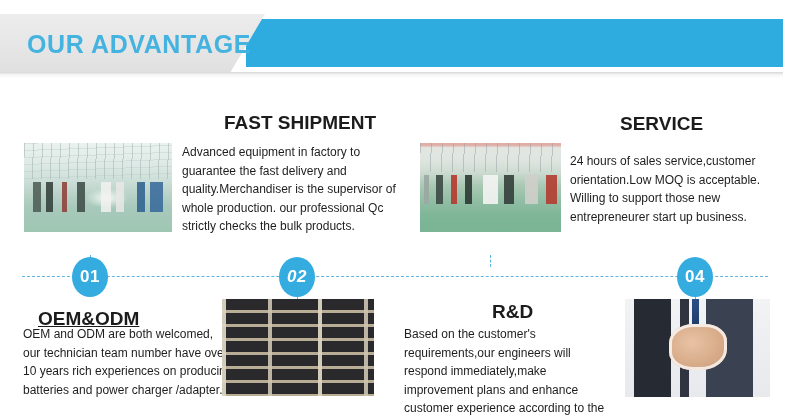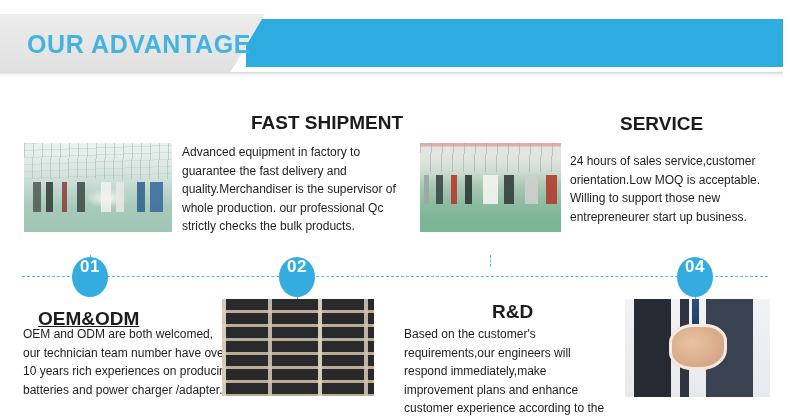--- a/index.html
+++ b/index.html
@@ -214,58 +214,59 @@
   .step-circle {
     position: absolute;
     width: 36px;
     height: 40px;
     border-radius: 50%;
     background: #35ace0;
     color: #ffffff;
     font-size: 17px;
     font-weight: bold;
     display: flex;
+    align-items: center;
     justify-content: center;
     letter-spacing: 0.5px;
   }
 </style>
 </head>
 <body>
 
 <div class="banner">
   <div class="banner-blue"></div>
   <div class="banner-gray"></div>
   <div class="banner-title">OUR ADVANTAGE</div>
 </div>
 <div class="banner-shadow" style="top:72px;"></div>
 
 <div class="photo ph-factory1" style="left:24px; top:143px; width:148px; height:89px;">
   <div class="ph-inner"></div>
 </div>
-<div class="block-title" style="left:224px; top:112px;margin-left:27px;">FAST SHIPMENT</div>
+<div class="block-title" style="left:224px; top:112px;">FAST SHIPMENT</div>
 <div class="block-body" style="left:182px; top:143px; width:222px;">Advanced equipment in factory to guarantee the fast delivery and quality.Merchandiser is the supervisor of whole production. our professional Qc strictly checks the bulk products.</div>
 
 <div class="photo ph-factory2" style="left:420px; top:143px; width:141px; height:89px;">
   <div class="ph-inner"></div>
 </div>
 <div class="block-title" style="left:620px; top:113px;">SERVICE</div>
 <div class="block-body" style="left:570px; top:152px; width:210px;">24 hours of sales service,customer orientation.Low MOQ is acceptable. Willing to support those new entrepreneurer start up business.</div>
 
 <div class="timeline">
   <div class="timeline-line"></div>
 
   <div class="tick-up" style="left:90px;"></div>
   <div class="tick-down" style="left:297px;"></div>
   <div class="tick-up" style="left:490px;"></div>
   <div class="tick-down" style="left:695px;"></div>
 
   <div class="step-circle" style="left:72px; top:-18px;">
     <span>01</span>
   </div>
-  <div class="step-circle" style="left:279px; top:-18px;">
+  <div class="step-circle" style="left:279px; top:-18px;font-style:italic;">
     <span>02</span>
   </div>
   <div class="step-circle" style="left:677px; top:-18px;">
     <span>04</span>
   </div>
 </div>
 
 <div class="block-title" style="left:38px; top:308px;text-decoration:underline;">OEM&amp;ODM</div>
 <div class="block-body" style="left:23px; top:325px; width:210px;">OEM and ODM are both welcomed, our technician team number have over 10 years rich experiences on producing batteries and power charger /adapter.</div>
 <div class="photo ph-shelves" style="left:222px; top:299px; width:152px; height:97px;">

